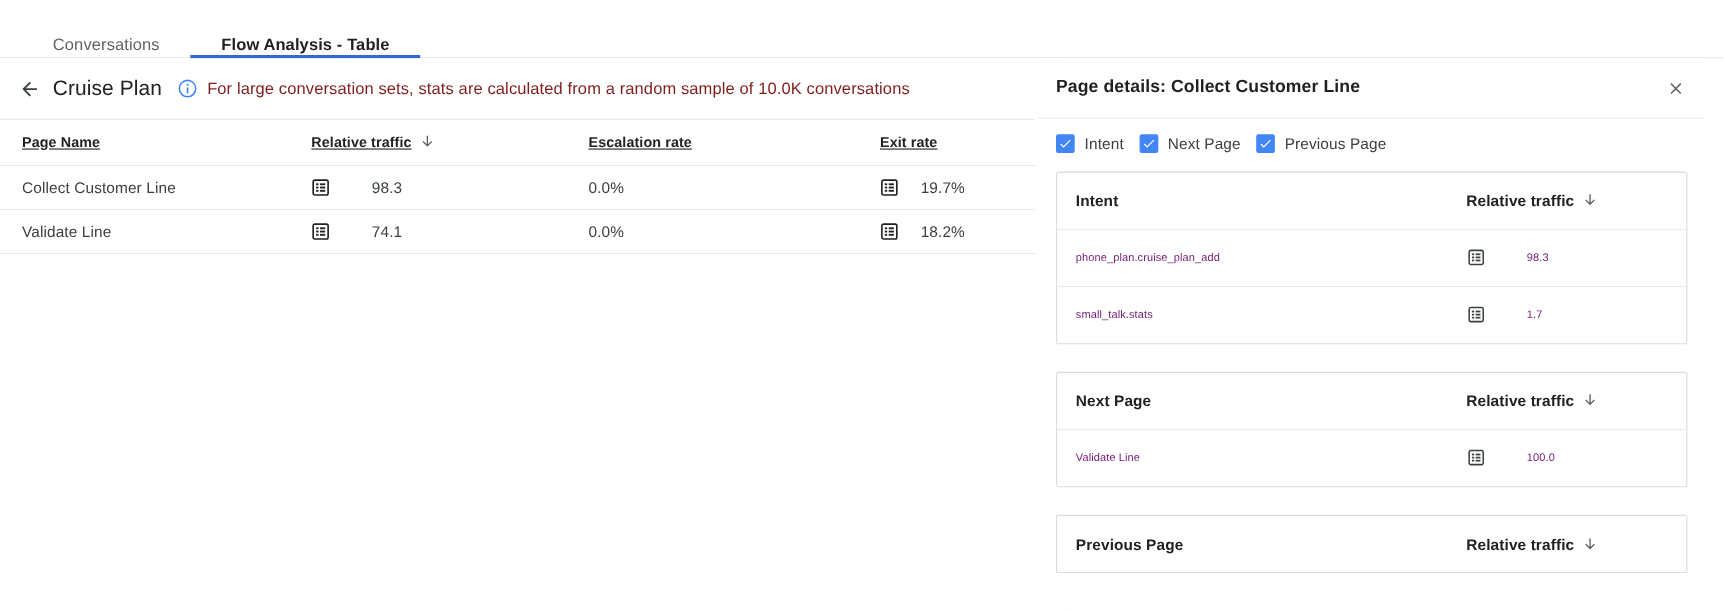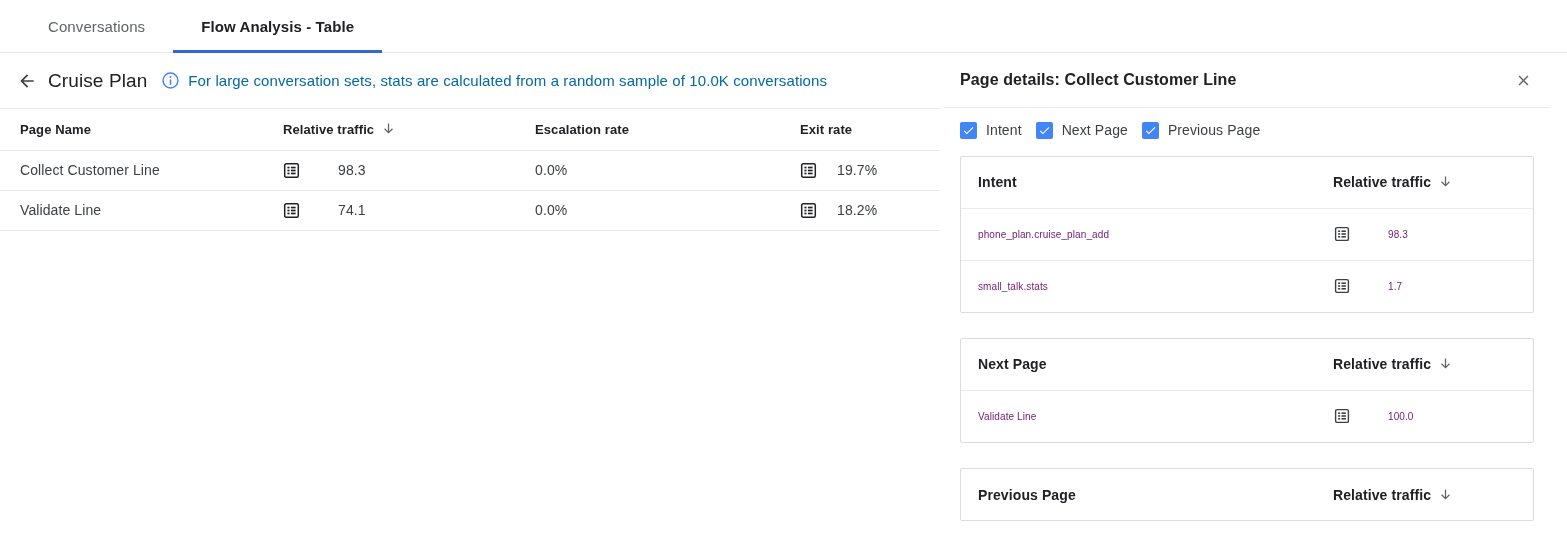--- a/index.html
+++ b/index.html
@@ -32,21 +32,21 @@
   }
   .tabs {
     display: flex;
     align-items: stretch;
     height: 53px;
     padding-left: 20px;
   }
   .tab {
     position: relative;
     display: flex;
-    align-items: center;
+    align-items: flex-end;
     justify-content: center;
     padding: 4px 28px;
     font-size: 15px;
     color: #5f6368;
     letter-spacing: .1px;
     cursor: pointer;
     white-space: nowrap;
   }
   .tab.active {
     color: #202124;
@@ -96,21 +96,21 @@
     margin-right: 14px;
   }
   .info-icon {
     width: 19px; height: 19px;
     flex: none;
     display: flex; align-items: center; justify-content: center;
     margin-right: 8px;
   }
   .info-note {
     font-size: 15px;
-    color: #0369a1;
+    color: #7f1d1d;
     letter-spacing: .1px;
     white-space: nowrap;
   }
 
   
   .ltable {
     width: 941px;
     border-collapse: collapse;
     table-layout: fixed;
   }
@@ -118,20 +118,21 @@
     text-align: left;
     font-size: 13px;
     font-weight: bold;
     color: #202124;
     padding: 0 0 0 0;
     height: 41px;
     vertical-align: middle;
     border-bottom: 1px solid #e8eaed;
     letter-spacing: .1px;
     white-space: nowrap;
+    text-decoration: underline;
   }
   .ltable td {
     font-size: 14px;
     color: #3c4043;
     height: 40px;
     vertical-align: middle;
     border-bottom: 1px solid #e8eaed;
     letter-spacing: .1px;
     white-space: nowrap;
     margin-top: 39px;

